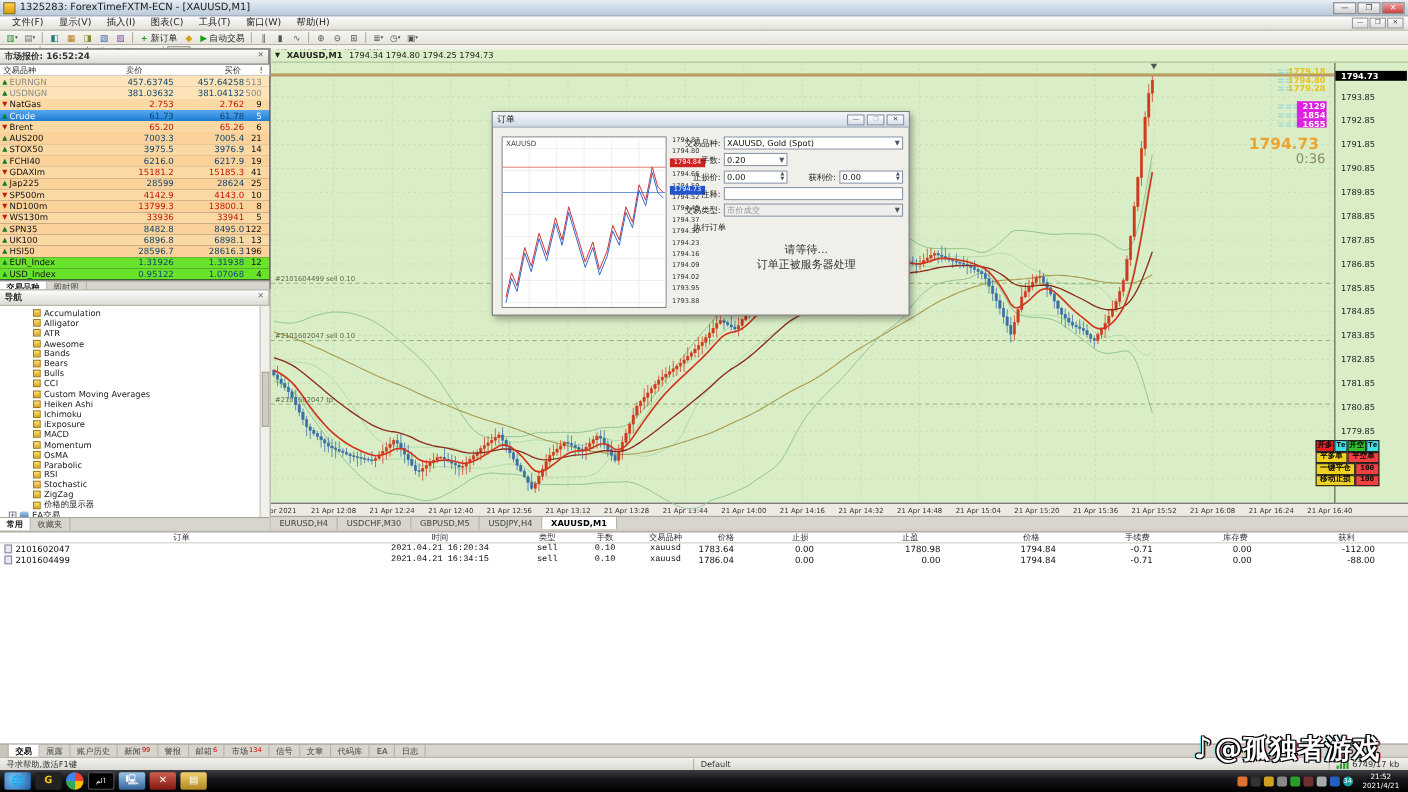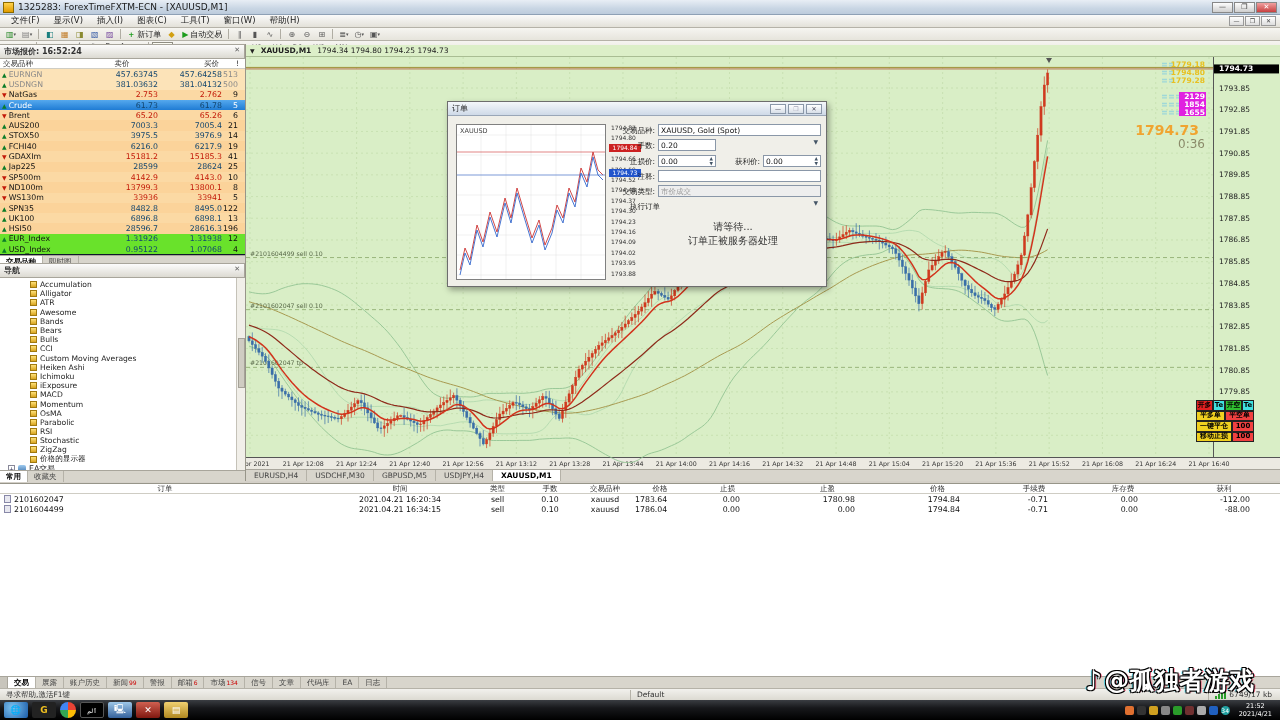--- a/index.html
+++ b/index.html
@@ -78,50 +78,50 @@
     border-bottom:1px solid #a9bd93; font-size:7.5px; color:#222; display:flex; align-items:center; padding:0 4px; gap:6px; }
   #chart-svg { position:absolute; left:246px; top:57px; }
   #chart-tabs { position:absolute; left:246px; top:469px; width:1034px; height:12px; background:#d8d5cc;
     border-top:1px solid #a8a59b; display:flex; }
   #chart-tabs .tab { font-size:7.5px; padding:0 8px; color:#444; border-right:1px solid #b5b2a8; display:flex; align-items:center; }
   #chart-tabs .tab.active { background:#fff; font-weight:bold; color:#000; }
 
   
   #oneclick { position:absolute; left:1196px; top:400px; width:58px; font-size:6.8px; font-weight:bold; line-height:1; }
   #oneclick .oc-row { display:flex; height:10.5px; }
-  #oneclick .oc-cell { display:flex; align-items:center; justify-content:center; border:0.5px solid #222; color:#000; }
+  #oneclick .oc-cell { display:flex; align-items:center; justify-content:center; border:0.5px solid #222; color:#000;font-family:Liberation Mono, monospace; }
 
   
   #order-dialog { position:absolute; left:447px; top:101px; width:380px; height:186px; background:#f0efe9;
     border:1px solid #6d6d6d; box-shadow:2px 3px 6px rgba(0,0,0,0.35); }
   .dlg-title { height:14px; background:linear-gradient(#f4f7fa,#cfdae8); border-bottom:1px solid #9aa7b8;
     display:flex; align-items:center; font-size:8px; color:#222; padding:0 4px; }
   .dlg-btns { margin-left:auto; display:flex; gap:2px; }
   .dlg-btn { width:16px; height:10px; border:1px solid #8a97a8; background:linear-gradient(#fff,#d8dfe8);
     font-size:6px; line-height:8px; text-align:center; color:#445; }
   .dlg-btn.disabled { color:#aab; }
   #dlg-chart { position:absolute; left:8px; top:22px; width:150px; height:156px; background:#fff; border:1px solid #808080; }
   #dlg-scale { position:absolute; left:160px; top:22px; width:36px; height:156px; font-size:6px; color:#333; }
   #dlg-scale .lbl { position:absolute; left:3px; }
   #dlg-scale .pricebox { position:absolute; left:1px; width:32px; height:8px; color:#fff; text-align:center; font-size:6px; line-height:8px; }
   .dlg-label { position:absolute; font-size:7.5px; color:#222; text-align:right; width:52px; }
   .dlg-field { position:absolute; background:#fff; border:1px solid #8a97a8; font-size:7.5px; padding:0 2px; height:12px; line-height:11px; }
-  .dlg-select { display:flex;flex-direction:column; } .dlg-select .caret { margin-left:auto; font-size:6px; color:#456; }
+  .dlg-select { display:flex; } .dlg-select .caret { margin-left:auto; font-size:6px; color:#456; }
   .dlg-spin { display:flex; } .dlg-spin .ud { margin-left:auto; font-size:4.5px; color:#456; line-height:5px; }
   .dlg-msg { position:absolute; left:195px; width:180px; text-align:center; font-size:10px; color:#333; }
 
   
   #terminal { position:absolute; left:0; top:483px; width:1280px; height:193px; background:#fff; border-top:1px solid #979589; }
   .t-grid { display:grid; grid-template-columns:330px 140px 55px 50px 60px 50px 85px 115px 105px 88px 90px 112px; }
   .t-head { height:10px; font-size:7.5px; color:#333; border-bottom:1px solid #cfcdc4; }
   .t-head div { text-align:center; }
   .t-row { height:10px; font-size:7.8px; color:#111; align-items:center; }
   .t-row div { text-align:right; padding-right:30px; white-space:nowrap; }
   .t-row .c0 { text-align:left; padding-left:4px; display:flex; align-items:center; gap:3px; }
-  .t-row .c1,.t-row .c2,.t-row .c3,.t-row .c4 { text-align:center; padding-right:0; }
+  .t-row .c1,.t-row .c2,.t-row .c3,.t-row .c4 { text-align:center; padding-right:0;font-family:Liberation Mono, monospace; }
   .t-balance { height:11px; background:#f4a0a0; font-weight:bold; font-size:7.8px; display:flex; align-items:center; }
   .t-balance .bal-text { padding-left:14px; }
   .t-balance .bal-profit { margin-left:auto; padding-right:8px; }
   .doc-ico { width:7px; height:8px; background:#e8e8f0; border:1px solid #8888a8; display:inline-block; }
 
   #terminal-tabs { position:absolute; left:8px; top:676px; width:1272px; height:12px; background:#d8d5cc; border-top:1px solid #a8a59b; display:flex; }
   #terminal-tabs .tab { font-size:7.5px; padding:0 6px; color:#444; border-right:1px solid #b5b2a8; display:flex; align-items:center; }
   #terminal-tabs .tab.active { background:#fff; font-weight:bold; color:#000; }
   #terminal-tabs .badge { color:#c00; font-size:6px; margin-left:1px; }
   #side-tab { position:absolute; left:0; top:676px; width:8px; height:12px; background:#c8c5bc; border-top:1px solid #a8a59b; border-right:1px solid #a8a59b; }

